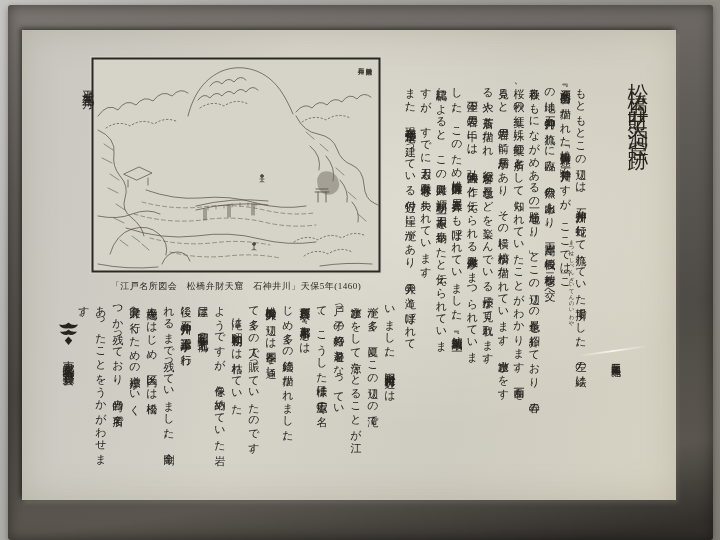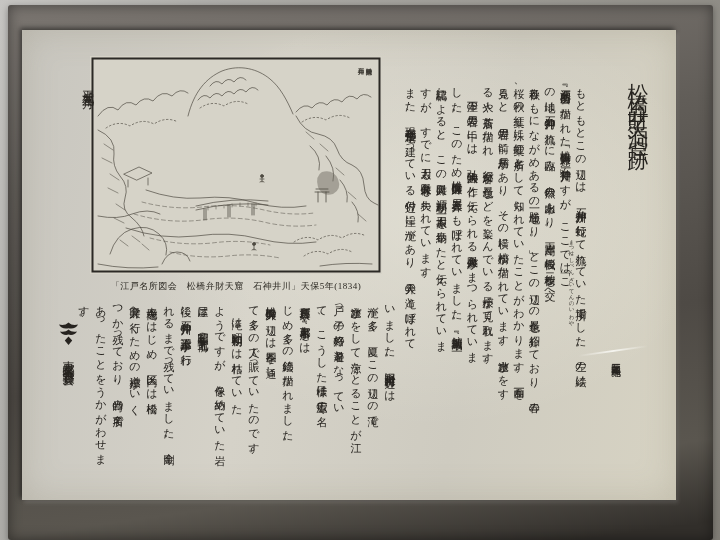--- a/index.html
+++ b/index.html
@@ -156,21 +156,21 @@
 
           <path stroke-dasharray="1.5 2.5" d="M204,186 q12,-8 24,-2 q12,-8 24,-2 q12,-8 24,-2"></path>
           <path stroke-dasharray="1.5 2.5" d="M214,200 q12,-8 24,-2 q12,-8 24,-2"></path>
           <path d="M8,208 q30,6 60,3 M230,210 q26,-4 52,-2"></path>
         </g>
       </svg>
       <div class="cartouche">松橋辨財天窟
 石神井川</div>
     </div>
 
-    <div class="caption">「江戸名所図会　松橋弁財天窟　石神井川」天保5年(1834)</div>
+    <div class="caption">「江戸名所図会　松橋弁財天窟　石神井川」天保5年(1460)</div>
 
     <div class="heisei-date v">平成九年三月</div>
 
     <div class="committee">
       <svg class="emblem" width="21" height="24" viewBox="0 0 21 24" xmlns="http://www.w3.org/2000/svg">
         <g fill="#26231f">
           <path d="M10.5,0.5 C8,3 4.5,3.5 1,2.5 C2.5,6 6.5,7.2 10.5,6.2 C14.5,7.2 18.5,6 20,2.5 C16.5,3.5 13,3 10.5,0.5 Z"></path>
           <path d="M10.5,7.5 C8.3,9.7 5,10.2 2,9.4 C3.4,12.4 7,13.5 10.5,12.6 C14,13.5 17.6,12.4 19,9.4 C16,10.2 12.7,9.7 10.5,7.5 Z"></path>
           <path d="M10.5,14.5 L14.2,18.4 L10.5,23 L6.8,18.4 Z"></path>
         </g>

